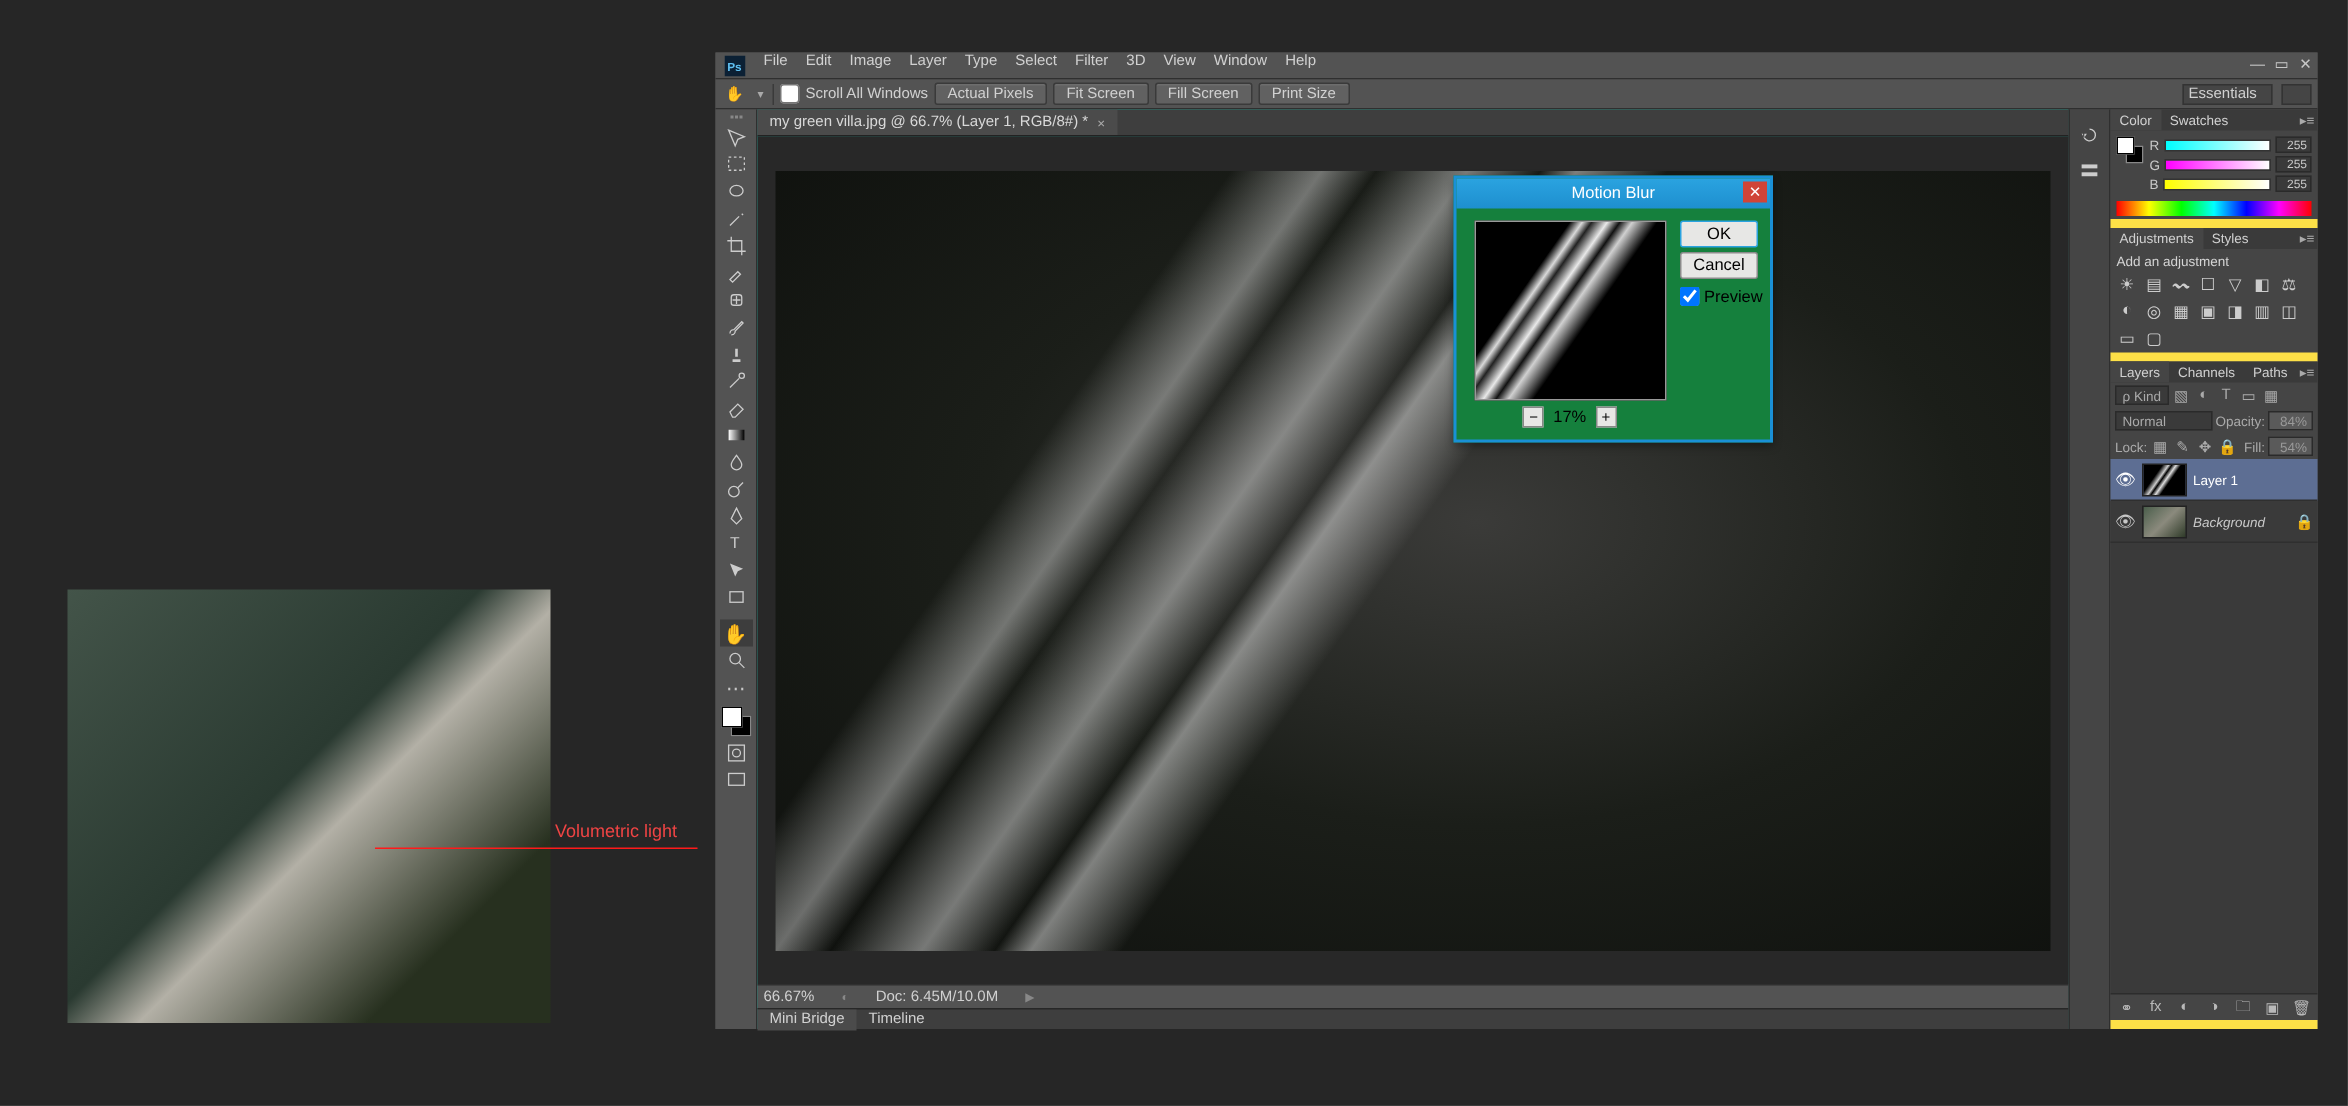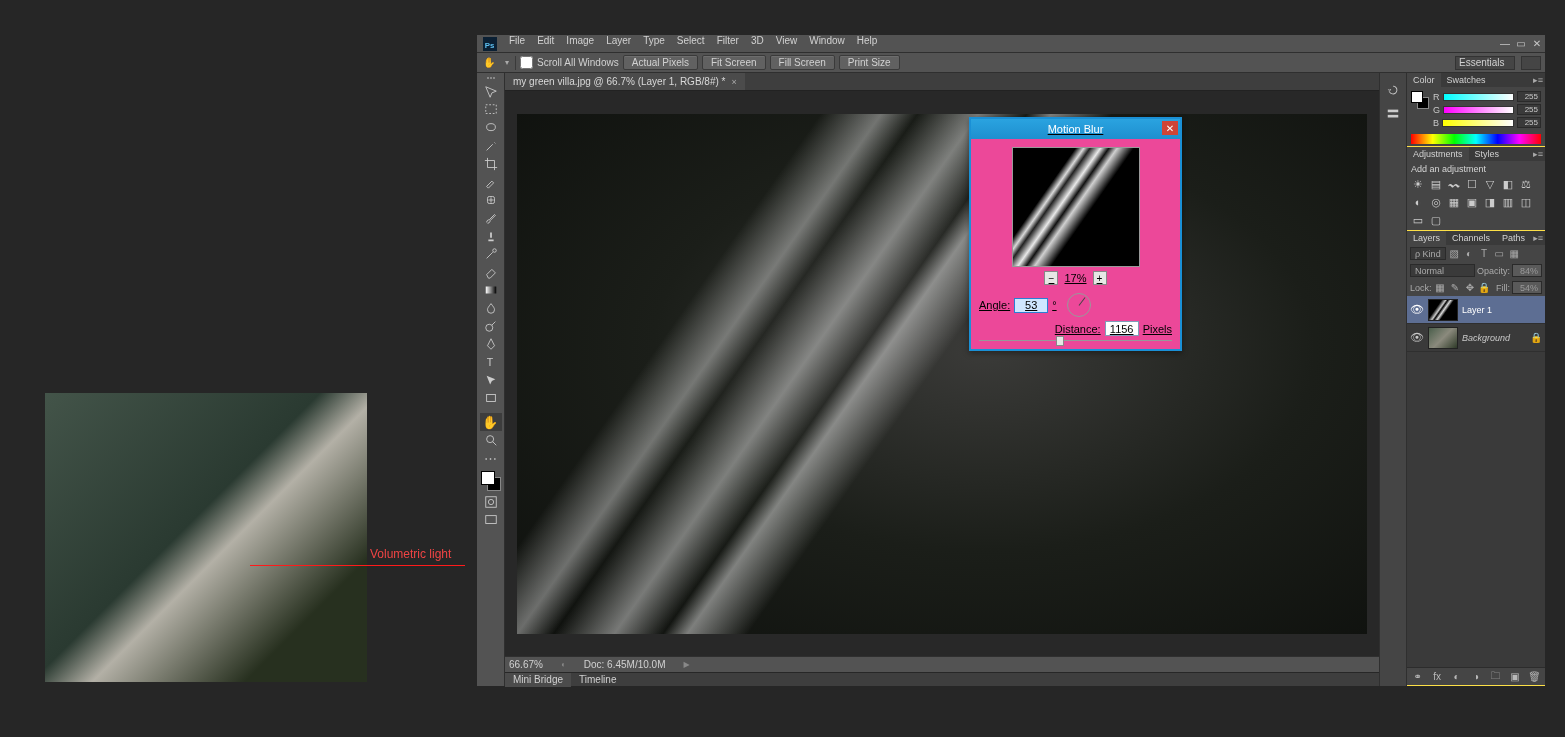--- a/index.html
+++ b/index.html
@@ -64,21 +64,21 @@
 .panel-tabs .pt{padding:0 8px;font-size:10px;color:#d1d1d1;height:14px;display:flex;align-items:center;}
 .panel-tabs .pt.active{background:#4b4b4b;}
 
 
 .dockcol{width:28px;background:#454545;border-left:1px solid #2f2f2f;border-right:1px solid #2f2f2f;display:flex;flex-direction:column;align-items:center;padding-top:8px;gap:6px;}
 .dockcol .di{width:18px;height:18px;display:flex;align-items:center;justify-content:center;color:#c8c8c8;}
 .dockcol .di svg{width:14px;height:14px;}
 
 
 .rightpanels{width:138px;background:#454545;display:flex;flex-direction:column;}
-.panel{border-bottom:1px solid #fde047;}
+.panel{border-bottom:6px solid #fde047;}
 .panel-head{height:14px;background:#3a3a3a;display:flex;align-items:center;font-size:9px;}
 .panel-head .tab{padding:0 6px;color:#d1d1d1;height:14px;display:flex;align-items:center;}
 .panel-head .tab.active{background:#454545;}
 .panel-head .menu{margin-left:auto;width:14px;text-align:center;color:#aaa;}
 
 
 .color-body{padding:4px;display:flex;gap:4px;}
 .color-sw{width:18px;height:18px;position:relative;}
 .color-sw .fg{position:absolute;left:0;top:0;width:12px;height:12px;background:#fff;border:1px solid #000;}
 .color-sw .bg{position:absolute;right:0;bottom:0;width:12px;height:12px;background:#000;border:1px solid #888;}
@@ -107,21 +107,21 @@
 .layer{display:flex;align-items:center;height:28px;border-bottom:1px solid #2f2f2f;gap:4px;padding:0 3px;}
 .layer.sel{background:#5d6e93;color:#fff;}
 .layer .eye{width:14px;text-align:center;font-size:11px;}
 .layer .th{width:30px;height:22px;border:1px solid #222;flex-shrink:0;}
 .layer .nm{font-size:9px;flex:1;}
 .layer .lock{width:12px;font-size:10px;color:#aaa;}
 .layers-foot{height:18px;background:#454545;border-top:1px solid #2c2c2c;display:flex;align-items:center;justify-content:flex-end;gap:6px;padding:0 4px;}
 .layers-foot span{font-size:10px;color:#b9b9b9;width:14px;text-align:center;}
 
 
-.mb-dialog{position:absolute;width:213px;background:#ec4899;border:1px solid #2aa3e0;box-shadow:0 2px 6px rgba(0,0,0,.4);color:#000;font-size:11px;text-decoration:underline;}
+.mb-dialog{position:absolute;width:213px;background:#15803d;border:1px solid #2aa3e0;box-shadow:0 2px 6px rgba(0,0,0,.4);color:#000;font-size:11px;}
 .mb-title{height:20px;background:linear-gradient(180deg,#2aa3e0,#1e8fcf);display:flex;align-items:center;justify-content:center;color:#fff;font-size:11px;position:relative;}
 .mb-title .close{position:absolute;right:2px;top:2px;width:16px;height:14px;background:#d04437;color:#fff;display:flex;align-items:center;justify-content:center;font-size:10px;}
 .mb-body{padding:8px;display:flex;gap:6px;}
 .mb-left{flex:1;}
 .mb-preview{width:128px;height:120px;background:#000;border:1px solid #999;margin:0 auto;
  background-image:linear-gradient(125deg, #000 30%, #d9d9d9 34%, #222 37%, #e9e9e9 42%, #111 46%, #d0d0d0 50%, #000 58%);
 }
 .mb-zoomrow{display:flex;align-items:center;justify-content:center;gap:6px;margin-top:4px;font-size:11px;}
 .mb-zoomrow .zb{width:14px;height:14px;border:1px solid #888;display:flex;align-items:center;justify-content:center;background:#e7e7e5;font-size:10px;}
 .mb-params{margin-top:8px;}
@@ -485,33 +485,23 @@
     <div class="close">✕</div>
   </div>
   <div class="mb-body">
     <div class="mb-left">
       <div class="mb-preview"></div>
       <div class="mb-zoomrow">
         <div class="zb">−</div>
         <span>17%</span>
         <div class="zb">+</div>
       </div>
-      <div class="mb-params">
-        <div class="mb-row">
-          <label>Angle:</label>
-          <input type="text" style="background: rgb(207, 230, 255); border-color: rgb(42, 127, 212);" value="53">
-          <span class="deg">°</span>
-          <div class="mb-dial"></div>
-        </div>
-        <div class="mb-row" style="justify-content:flex-end">
-          <label>Distance:</label>
-          <input type="text" value="1156" style="">
-          <span>Pixels</span>
-        </div>
-        <div class="mb-slider">
-          <div class="track">
-              <div class="thumb"></div>
-            </div>
-        </div>
-      </div>
+    </div>
+    <div class="mb-side">
+      <button class="def">OK</button>
+      <button>Cancel</button>
+      <label>
+          <input type="checkbox" checked="" style="">
+          <span>Preview</span>
+        </label>
     </div>
   </div>
 </div>
 
 </body></html>

